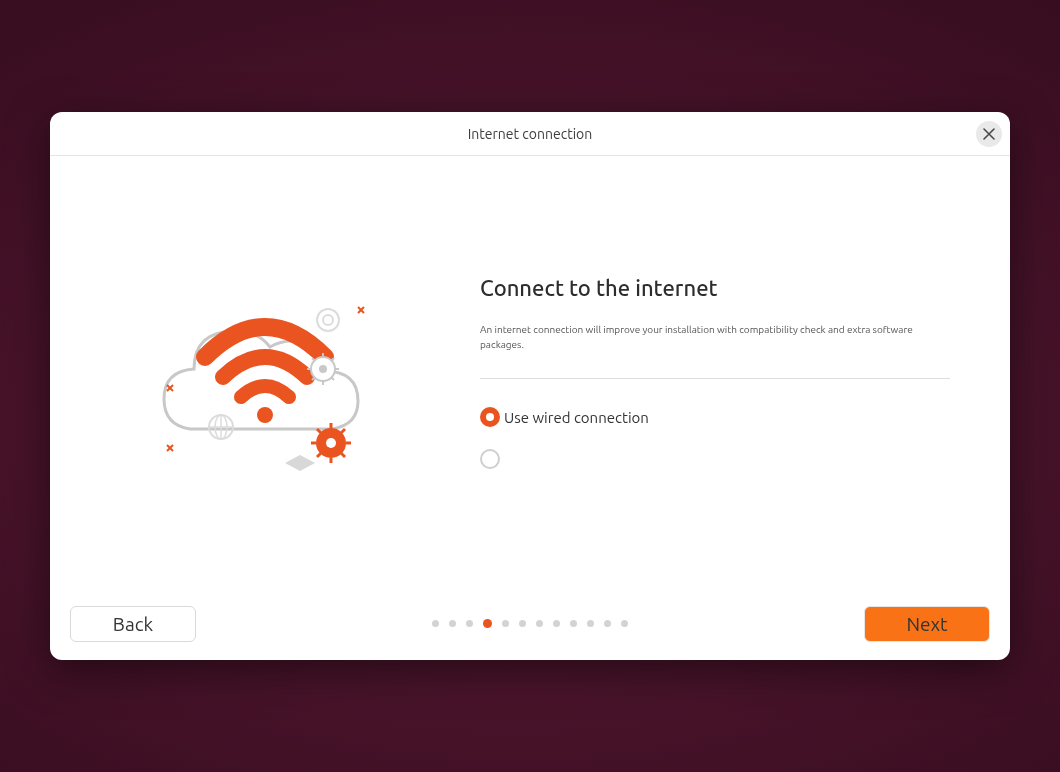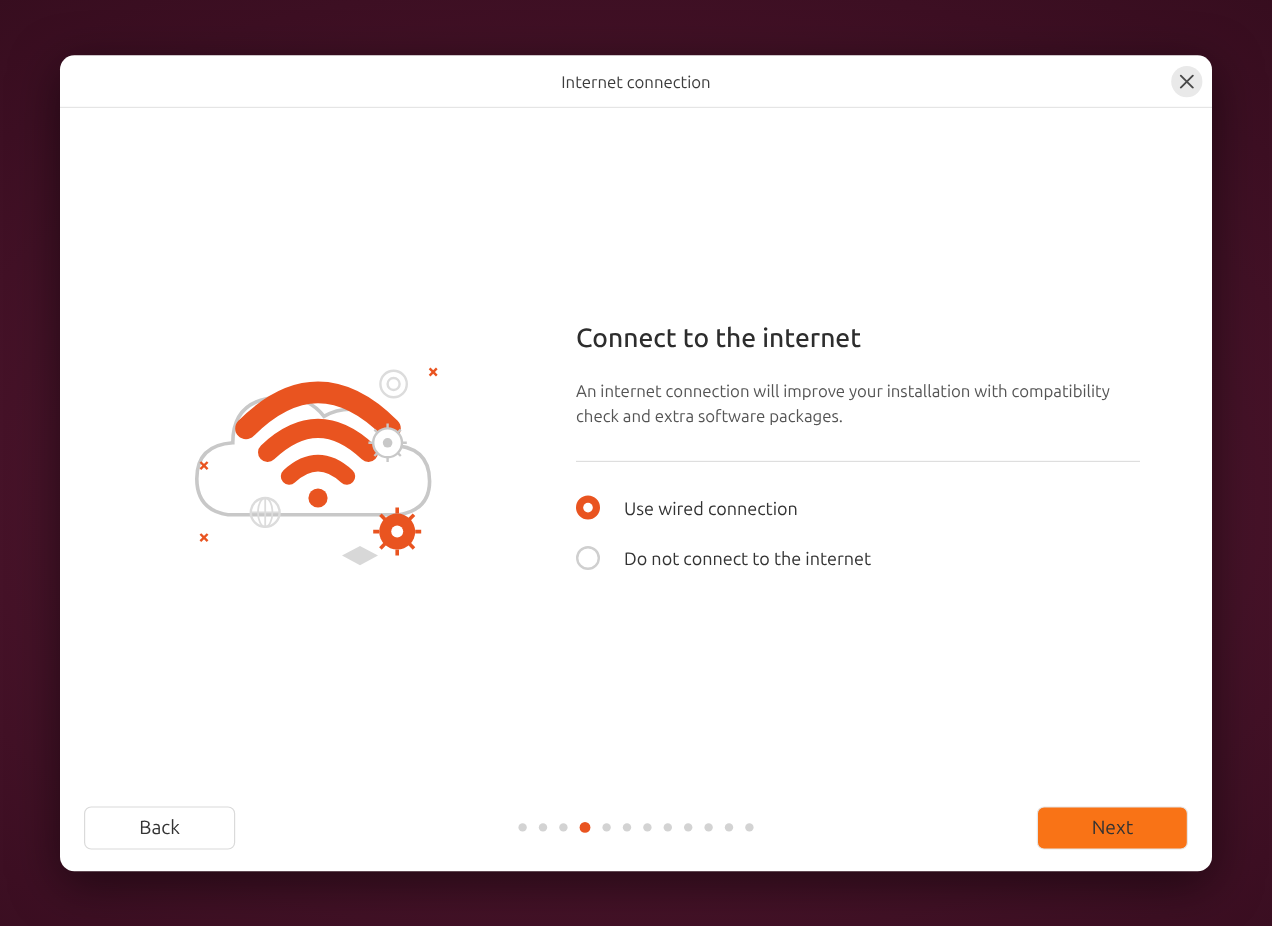--- a/index.html
+++ b/index.html
@@ -12,21 +12,21 @@
       width: 1060px;
       height: 772px;
       background: radial-gradient(ellipse 1300px 800px at 520px 420px, #5c1b36 0%, #3d0f23 55%, #250813 100%);
       display: flex;
       align-items: center;
       justify-content: center;
       overflow: hidden;
     }
     .dialog {
       width: 960px;
-      height: 680px;
+      height: 548px;
       background: #ffffff;
       border-radius: 12px;
       box-shadow: 0 10px 40px rgba(0,0,0,0.5);
       display: flex;
       flex-direction: column;
       position: relative;
     }
     .titlebar {
       height: 44px;
       display: flex;
@@ -70,39 +70,39 @@
       flex: 1;
       padding-right: 60px;
     }
     .heading {
       font-size: 22px;
       font-weight: 500;
       color: #2d2d2d;
       margin-bottom: 22px;
     }
     .subtext {
-      font-size: 14px;
+      font-size: 10px;
       color: #555;
       line-height: 1.5;
       margin-bottom: 26px;
     }
     .divider {
       border: none;
       border-top: 1px solid #dedede;
       margin-bottom: 28px;
     }
     .options {
       display: flex;
       flex-direction: column;
       gap: 22px;
     }
     .option {
       display: flex;
       align-items: center;
-      gap: 20px;
+      gap: 4px;
       font-size: 15px;
       color: #333;
       cursor: pointer;
     }
     .option.disabled {
       color: #b0b0b0;
       cursor: default;
     }
     .radio {
       width: 20px;
@@ -134,21 +134,21 @@
       height: 72px;
       display: flex;
       align-items: center;
       padding: 0 20px;
       position: relative;
     }
     .btn {
       width: 126px;
       height: 36px;
       border-radius: 6px;
-      font-size: 16px;
+      font-size: 19px;
       font-weight: 400;
       display: flex;
       align-items: center;
       justify-content: center;
       cursor: pointer;
       background: #fff;
       border: 1px solid #dadada;
       color: #333;
     }
     .btn.next {
@@ -255,21 +255,20 @@
       <h1 class="heading">Connect to the internet</h1>
       <p class="subtext">An internet connection will improve your installation with compatibility check and extra software packages.</p>
       <hr class="divider">
       <div class="options">
         <label class="option">
           <span class="radio selected"></span>
           <span>Use wired connection</span>
         </label>
         <label class="option">
           <span class="radio"></span>
-          <span>Do not connect to the internet</span>
         </label>
       </div>
     </div>
   </div>
 
   <div class="footer">
     <div class="btn">
       <span>Back</span>
     </div>
     <div class="dots">

